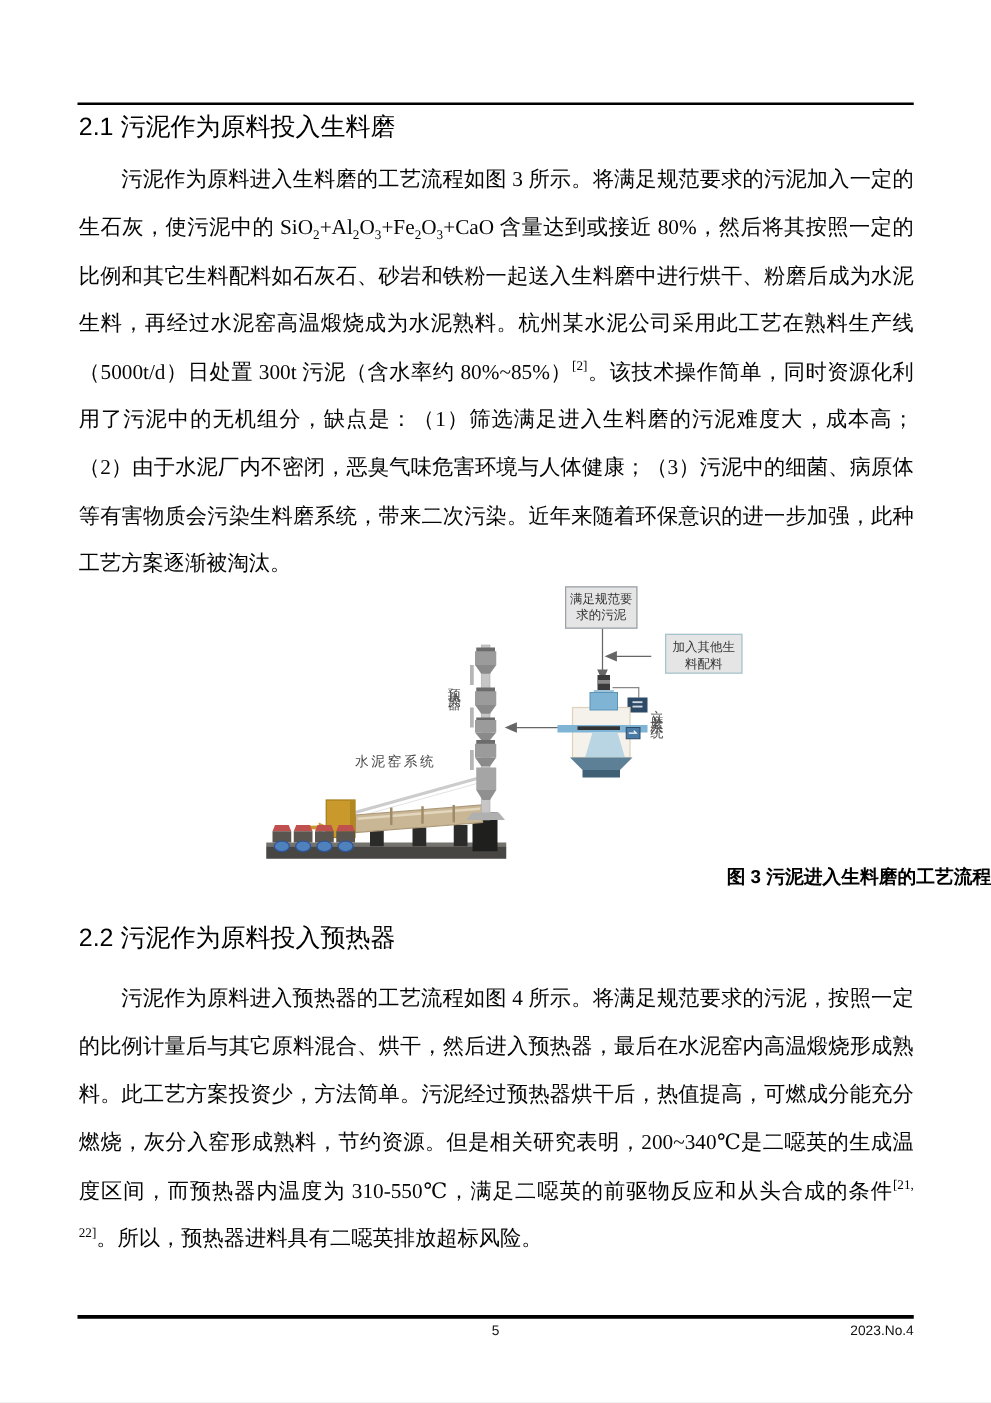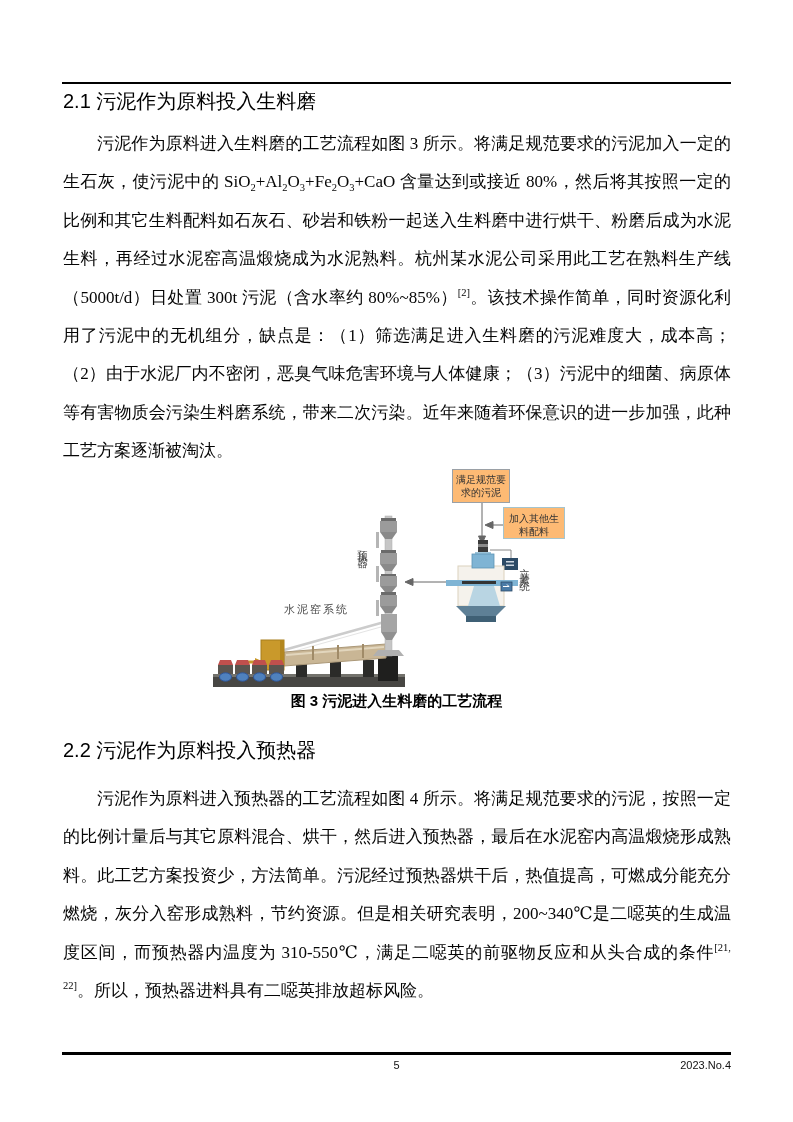--- a/index.html
+++ b/index.html
@@ -25,41 +25,41 @@
     position:absolute;left:63px;width:668px;margin:0;
     font-size:17px;line-height:38.4px;text-align:justify;text-indent:2em;
     color:#050505;
   }
   .para-1{top:125px;}
   .para-2{top:780px;}
   .body-para sup,.body-para sub{font-size:0.62em;line-height:0;}
   .figure-3{position:absolute;left:198px;top:464px;width:400px;height:228px;}
   .figure-3 svg{position:absolute;left:0;top:0;}
   .diag-box{
-    position:absolute;background:#fdba74;text-align:center;
+    position:absolute;background:#e5e5e5;text-align:center;
     font-family:"Liberation Sans","DejaVu Sans",sans-serif;
     font-size:10px;line-height:13px;color:#333;padding:3px 1px;
     box-sizing:border-box;
   }
   .box-sludge{left:254px;top:5px;width:58px;height:34px;border:1px solid #9aa0a6;}
-  .box-material{left:305px;top:43px;width:62px;height:32px;border:1px solid #a5c4cd;padding-top:4px;}
+  .box-material{left:334px;top:43px;width:62px;height:32px;border:1px solid #a5c4cd;padding-top:4px;}
   .v-label{
     position:absolute;writing-mode:vertical-rl;text-orientation:upright;
     font-family:"Liberation Sans","DejaVu Sans",sans-serif;
     font-size:10.5px;letter-spacing:4px;color:#4a4a4a;
   }
   .label-preheater{left:158px;top:78px;}
   .label-mill{left:320px;top:96px;}
   .label-kiln{
     position:absolute;left:86px;top:138px;
     font-family:"Liberation Sans","DejaVu Sans",sans-serif;
     font-size:11px;letter-spacing:2px;color:#4a4a4a;
   }
   .figure-caption{
-    position:absolute;top:692px;left:0;width:793px;text-align:center;
+    position:absolute;top:692px;left:0;width:793px;text-align:right;
     font-family:"Liberation Sans","DejaVu Sans",sans-serif;
     font-weight:700;font-size:15px;color:#000;
   }
   .footer-rule{position:absolute;top:1052px;left:62px;width:669px;border-top:3px solid #000;}
   .footer-page{
     position:absolute;top:1059px;left:0;width:793px;text-align:center;
     font-family:"Liberation Sans","DejaVu Sans",sans-serif;font-size:11px;color:#111;
   }
   .footer-issue{
     position:absolute;top:1059px;right:62px;

